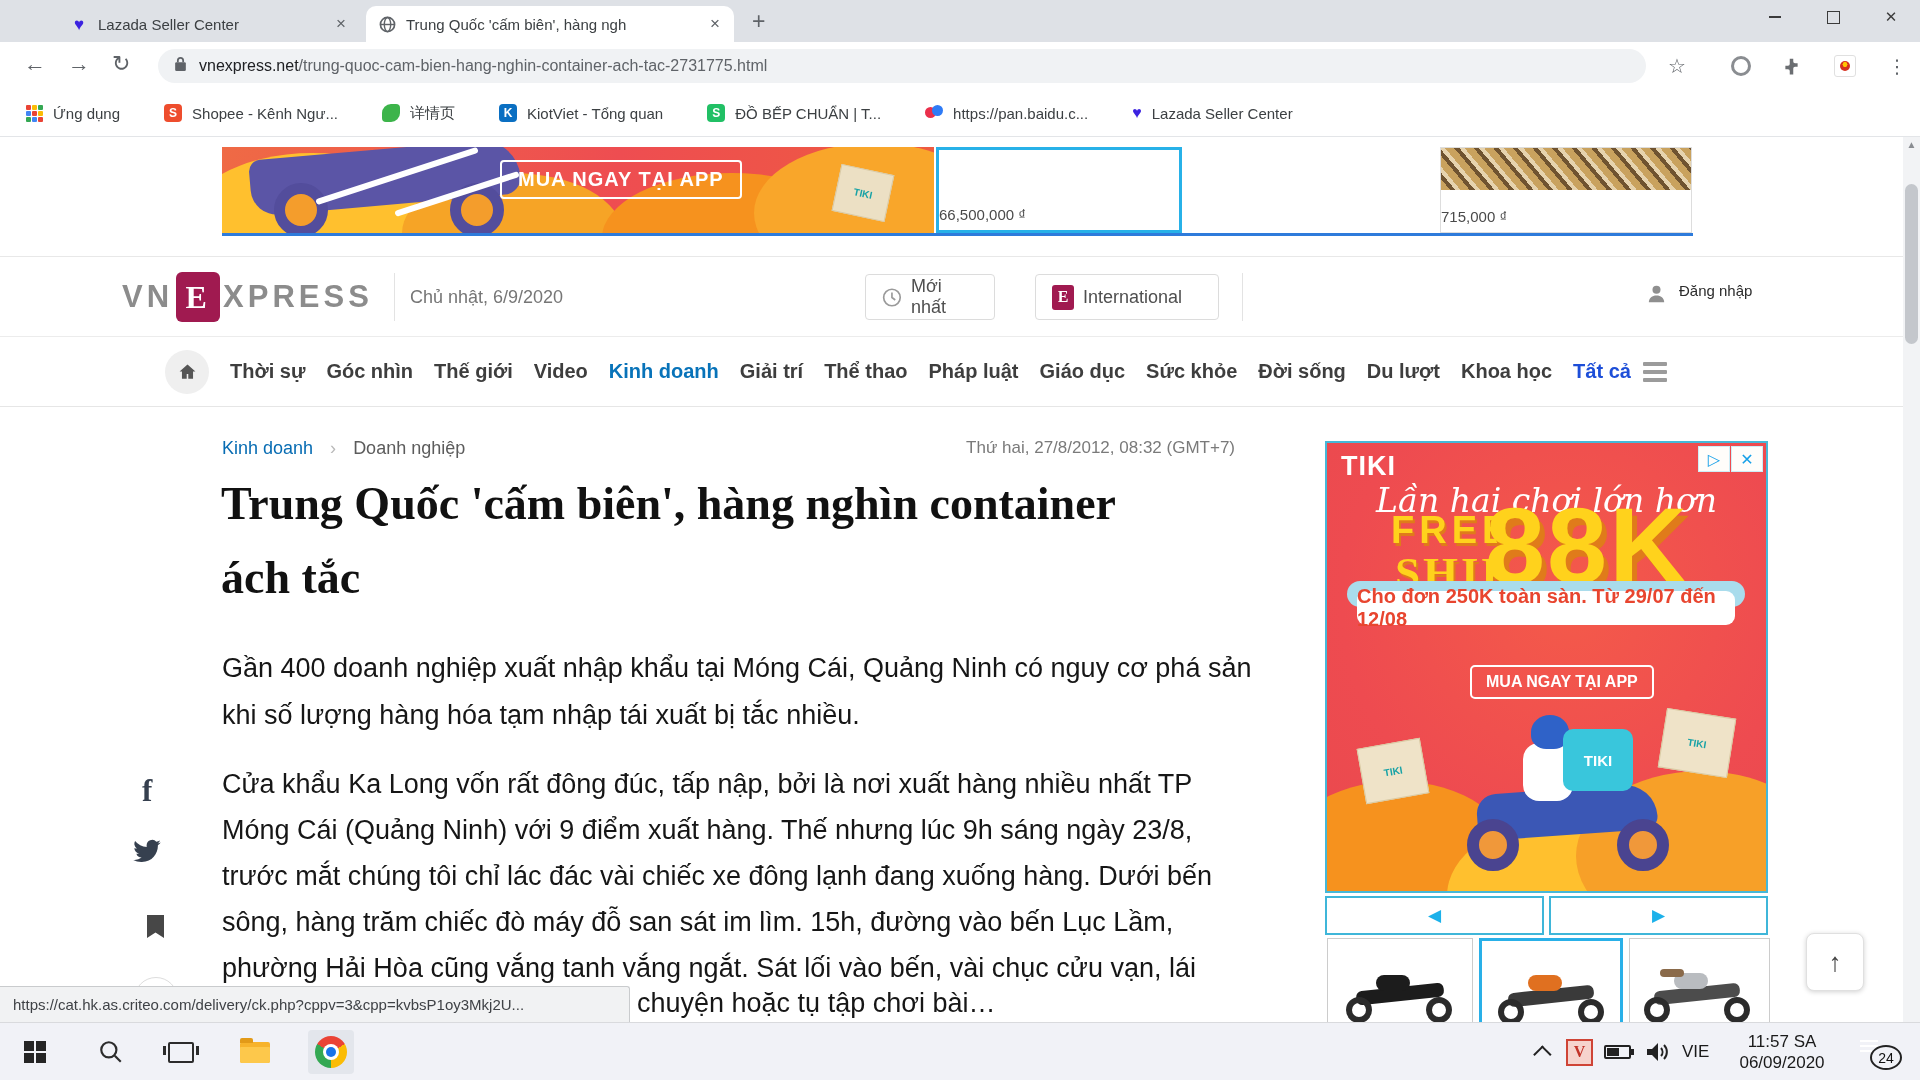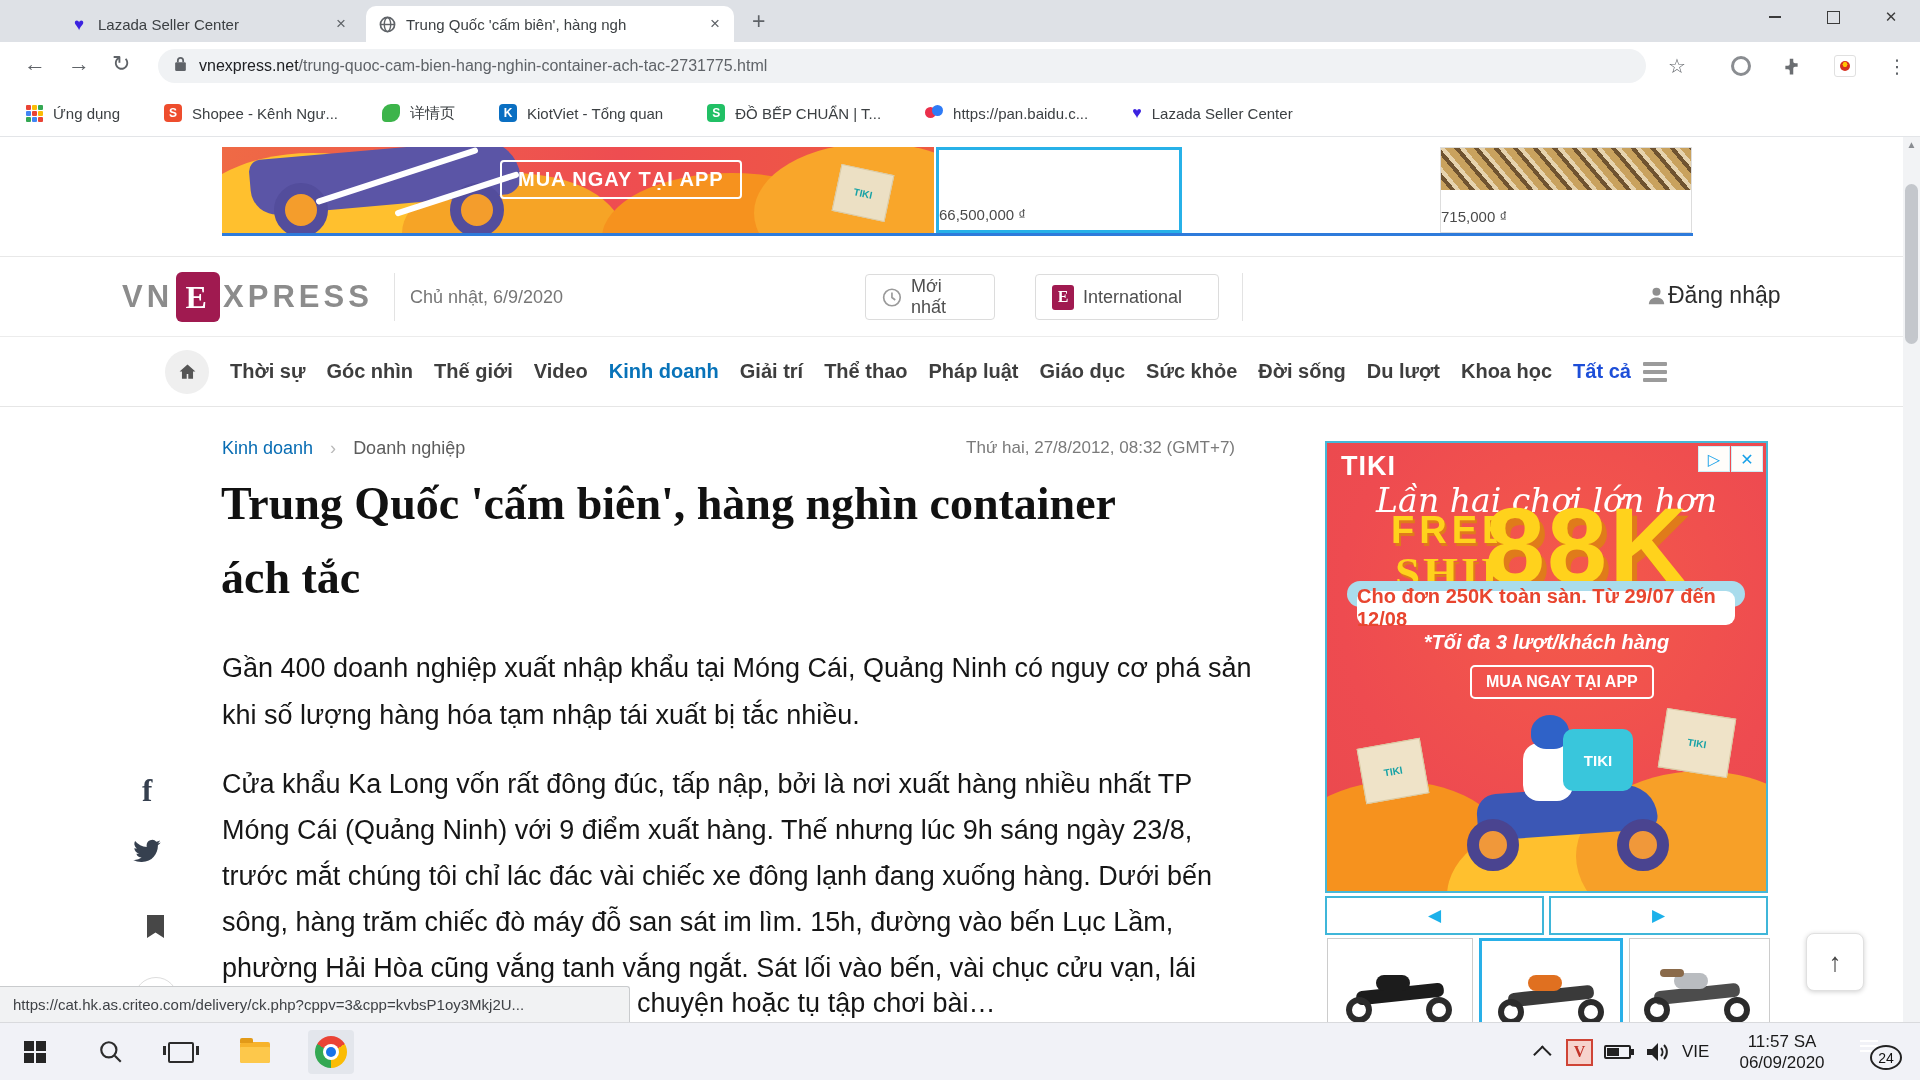--- a/index.html
+++ b/index.html
@@ -72,21 +72,21 @@
   .hdr-div{position:absolute;top:16px;width:1px;height:48px;background:#e3e3e3;}
   .hdr-date{position:absolute;left:410px;top:30px;font-size:18px;color:#767676;}
   .hdrbtn{position:absolute;top:17px;height:46px;border:1px solid #dcdcdc;border-radius:4px;display:flex;
           align-items:center;gap:9px;padding:0 16px;color:#4f4f4f;font-size:18px;box-sizing:border-box;}
   .eboxsm{width:22px;height:25px;background:#a01a50;border-radius:3px;color:#fff;display:flex;align-items:center;
           justify-content:center;font-family:"Liberation Serif",serif;font-size:16px;font-weight:bold;}
   .searchbox{position:absolute;left:1271px;top:13px;width:338px;height:52px;border:1px solid #ddd;border-radius:26px;
              display:flex;align-items:center;padding:0 20px;box-sizing:border-box;background:#fff;}
   .searchbox input{border:0;outline:0;flex:1;font-size:19px;font-family:"Liberation Sans",sans-serif;color:#333;}
   .searchbox input::placeholder{color:#9c9c9c;}
-  .login{position:absolute;left:1645px;top:25px;display:flex;align-items:center;font-size:23px;color:#2c2c2c;}
+  .login{position:absolute;left:1645px;top:25px;display:flex;gap:11px;font-size:15px;color:#2c2c2c;}
   
   .sitenav{position:absolute;left:0;top:199px;width:1920px;height:69px;border-top:1px solid #ececec;
            border-bottom:1px solid #e6e6e6;display:flex;align-items:center;background:#fff;}
   .homebtn{margin-left:165px;width:44px;height:44px;border-radius:50%;background:#efefef;display:flex;
            align-items:center;justify-content:center;flex:0 0 44px;}
   .navitem{font-size:20px;font-weight:700;color:#3e3e3e;margin-left:21px;white-space:nowrap;}
   .navitem.active{color:#0873b9;}
   .navitem.muted{color:#1d4ed8;}
   .hamb{margin-left:12px;display:flex;flex-direction:column;gap:4px;}
   .hamb i{width:24px;height:4px;background:#9b9b9b;border-radius:1px;}
@@ -400,21 +400,20 @@
     <div class="tikiad">
       <div class="tikilogo">TIKI</div>
       <div class="adchoice" style="right:36px">▷</div>
       <div class="adchoice" style="right:3px">✕</div>
       <div class="adheadline">Lần hai chơi lớn hơn</div>
       <div class="adfree">FREE</div>
       <div class="adship">SHIP</div>
       <div class="ad88k">88K</div>
       <div class="adtray"></div>
       <div class="adpill">Cho đơn 250K toàn sàn. Từ 29/07 đến 12/08</div>
-      <div class="adnote">*Tối đa 3 lượt/khách hàng</div>
       <div class="adcta">MUA NGAY TẠI APP</div>
       <div class="cloud" style="left:-50px;bottom:-60px;width:240px;height:170px;background:#f6921e"></div>
       <div class="cloud" style="left:120px;bottom:-80px;width:220px;height:150px;background:#ffc02e"></div>
       <div class="cloud" style="right:-60px;bottom:-50px;width:250px;height:170px;background:#f7a028"></div>
       <div class="adbox" style="left:34px;top:300px;width:62px;height:54px;transform:rotate(-10deg)">TIKI</div>
       <div class="adbox" style="right:34px;top:270px;width:68px;height:58px;transform:rotate(9deg)">TIKI</div>
       <div class="scootbody2"></div>
       <div class="rider"></div>
       <div class="helmet"></div>
       <div class="backpack">TIKI</div>

